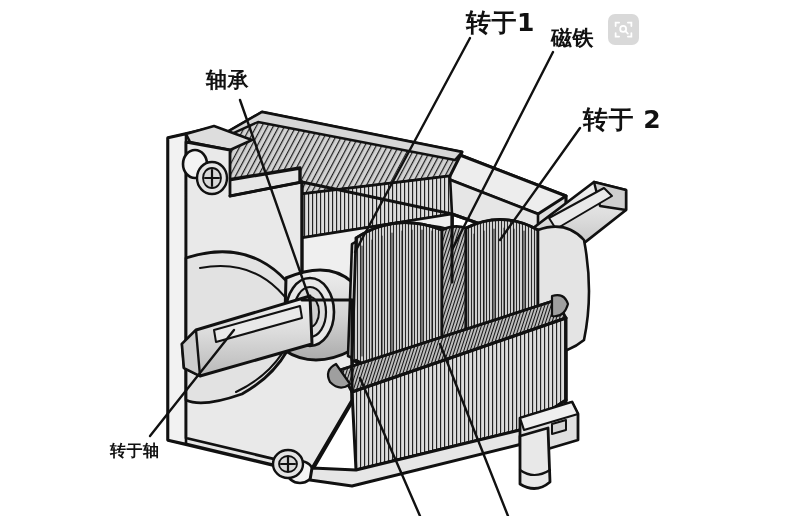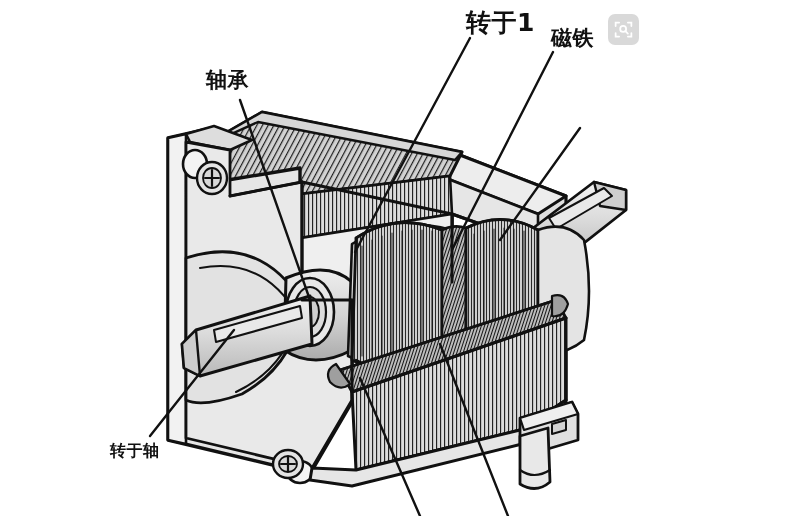--- a/index.html
+++ b/index.html
@@ -202,20 +202,21 @@
         <line x1="150" y1="436" x2="234" y2="330"></line>
         <line x1="420" y1="516" x2="360" y2="378"></line>
         <line x1="508" y1="516" x2="440" y2="344"></line>
       </g>
 
     </g>
   </svg>
 
   <div class="lbl" id="lbl-rotor1">转于1</div>
   <div class="lbl" id="lbl-magnet">磁铁</div>
+  <div class="lbl" id="lbl-rotor2">转于 2</div>
   <div class="lbl" id="lbl-bearing">轴承</div>
   <div class="lbl" id="lbl-shaft">转于轴</div>
 
   <div id="visual-search-btn">
     <svg width="21" height="21" viewBox="0 0 24 24">
       <g fill="none" stroke="#ffffff" stroke-width="2" stroke-linecap="round">
         <path d="M3 8 V4 H7"></path>
         <path d="M17 4 H21 V8"></path>
         <path d="M21 16 V20 H17"></path>
         <path d="M7 20 H3 V16"></path>

